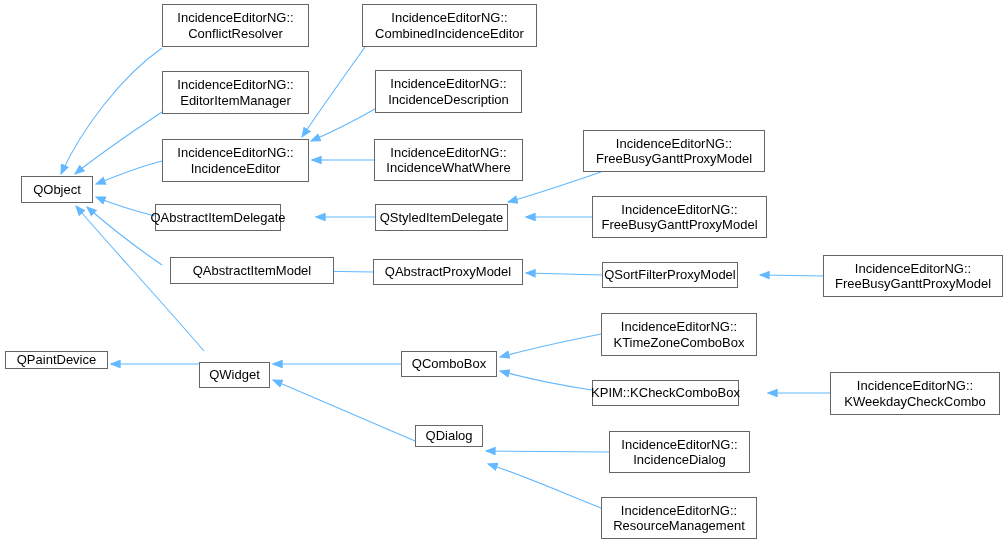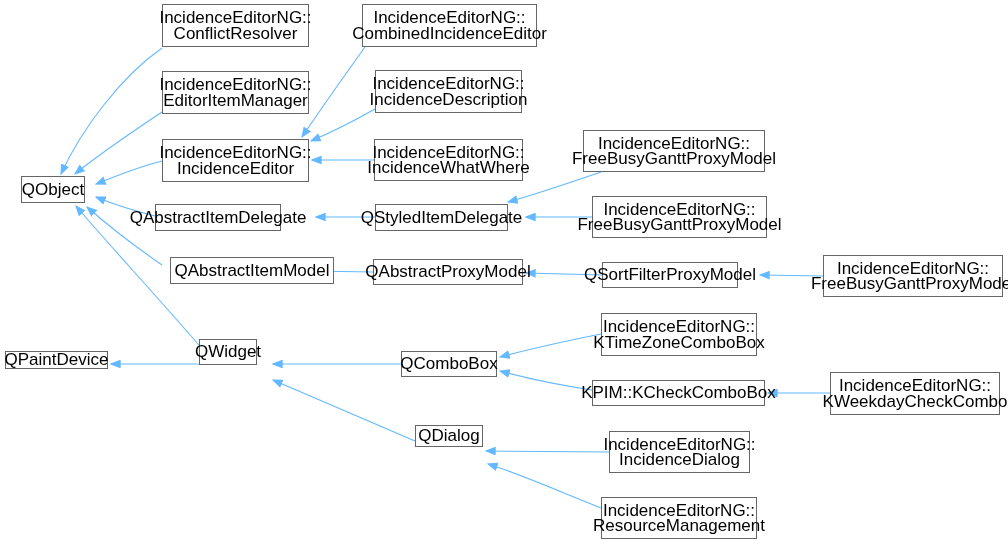--- a/index.html
+++ b/index.html
@@ -20,21 +20,21 @@
   .edge{fill:none;stroke:var(--arrow);stroke-width:1.1px;}
   .arrowhead{fill:var(--arrow);stroke:none;}
   .node{
     position:absolute;
     box-sizing:border-box;
     background:var(--background);
     border:1px solid var(--node-border);
     color:var(--text);
     display:flex;flex-direction:column;
     align-items:center;justify-content:center;
-    font-size:17px;line-height:15.5px;
+    font-size:13px;line-height:15.5px;
     white-space:nowrap;
     text-align:center;
     cursor:pointer;
   }
   .node .ln{display:block;}
 </style>
 </head>
 <body>
 
 <div id="canvas">
@@ -63,29 +63,29 @@
     <path class="edge" marker-end="url(#arr)" d="M199,364 L111,364"></path>
     <path class="edge" marker-end="url(#arr)" d="M401,364 L273,364"></path>
     <path class="edge" marker-end="url(#arr)" d="M415,441 L273,380"></path>
     <path class="edge" marker-end="url(#arr)" d="M601,334 C561,342 526,350 500,357"></path>
     <path class="edge" marker-end="url(#arr)" d="M592,390 C552,384 522,377 500,371"></path>
     <path class="edge" marker-end="url(#arr)" d="M830,393 L768,393"></path>
     <path class="edge" marker-end="url(#arr)" d="M609,452 L486,451"></path>
     <path class="edge" marker-end="url(#arr)" d="M601,508 C556,490 517,473 488,464"></path>
   </svg>
 
-  <div class="node" style="left:21px;top:176px;width:64px;height:27px">
+  <div class="node" style="left:21px;top:176px;width:72px;height:27px">
     <span class="ln">QObject</span>
   </div>
 
   <div class="node" style="left:5px;top:351px;width:103px;height:18px">
     <span class="ln">QPaintDevice</span>
   </div>
 
-  <div class="node" style="left:199px;top:339px;width:58px;height:26px">
+  <div class="node" style="left:199px;top:362px;width:71px;height:26px">
     <span class="ln">QWidget</span>
   </div>
 
   <div class="node" style="left:401px;top:351px;width:96px;height:26px">
     <span class="ln">QComboBox</span>
   </div>
 
   <div class="node" style="left:415px;top:425px;width:68px;height:22px">
     <span class="ln">QDialog</span>
   </div>
@@ -103,21 +103,21 @@
   </div>
 
   <div class="node" style="left:373px;top:259px;width:150px;height:26px">
     <span class="ln">QAbstractProxyModel</span>
   </div>
 
   <div class="node" style="left:602px;top:262px;width:136px;height:26px">
     <span class="ln">QSortFilterProxyModel</span>
   </div>
 
-  <div class="node" style="left:592px;top:380px;width:173px;height:26px">
+  <div class="node" style="left:592px;top:380px;width:147px;height:26px">
     <span class="ln">KPIM::KCheckComboBox</span>
   </div>
 
   <div class="node" style="left:162px;top:4px;width:147px;height:43px">
     <span class="ln">IncidenceEditorNG::</span>
     <span class="ln">ConflictResolver</span>
   </div>
 
   <div class="node" style="left:362px;top:4px;width:175px;height:43px">
     <span class="ln">IncidenceEditorNG::</span>

